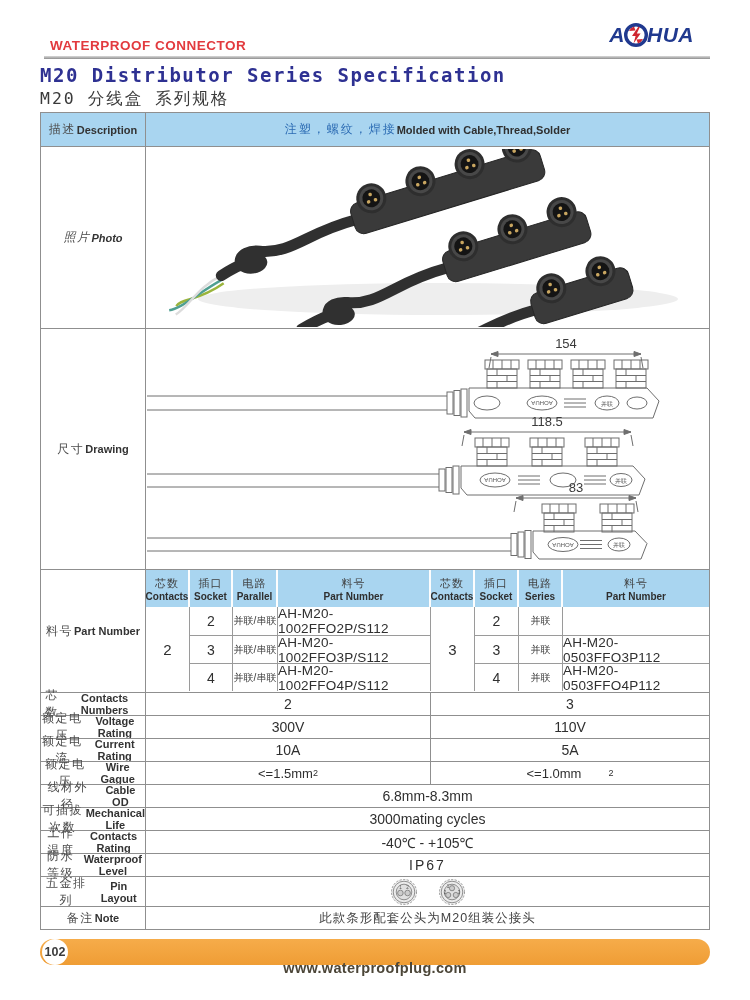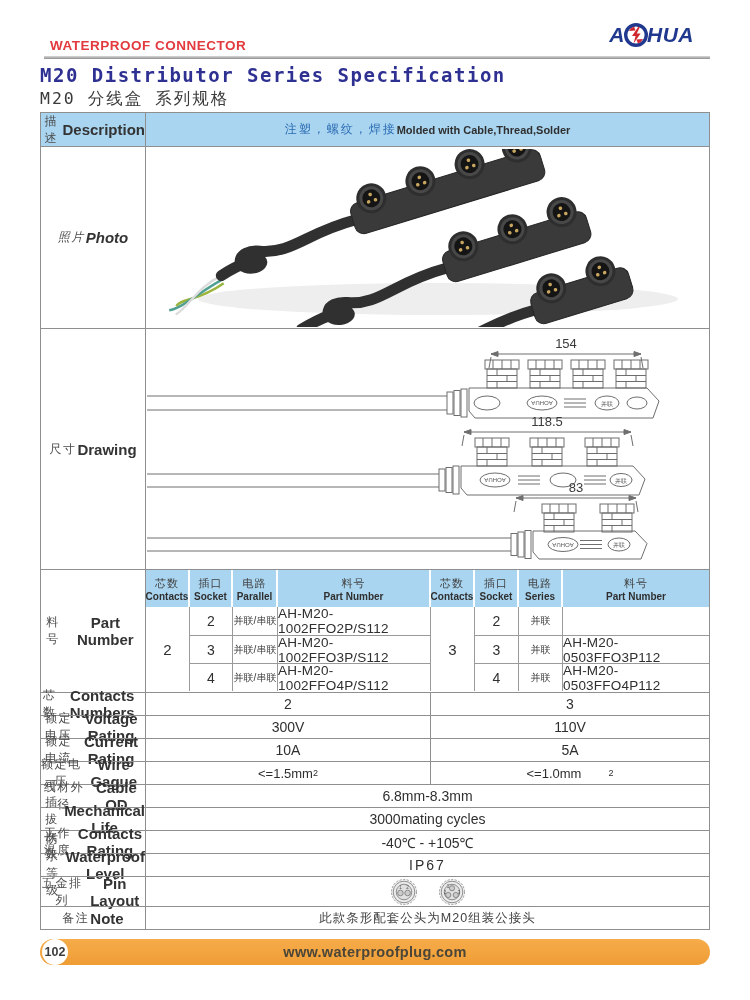--- a/index.html
+++ b/index.html
@@ -21,21 +21,21 @@
               font-size:16.5px; color:#3a3a3a; letter-spacing:2px; }
 
   
   .spec-table { position:absolute; left:40px; top:112px; width:670px; height:818px;
                 border:1px solid #8f8f8f; display:flex; flex-direction:column; font-size:14px; color:#2f2f2f; }
   .row { display:flex; border-top:1px solid #8f8f8f; }
   .row:first-child { border-top:none; }
   .lbl { width:105px; flex:0 0 105px; border-right:1px solid #8f8f8f; display:flex;
          flex-direction:row; justify-content:center; align-items:center; gap:1px; text-align:center; }
   .lbl .zh { font-size:12px; color:#4c4c4c; letter-spacing:1.5px; }
-  .lbl .en { font-size:15px; font-weight:bold; color:#333333; letter-spacing:0; }
+  .lbl .en { font-size:11px; font-weight:bold; color:#333333; letter-spacing:0; }
   .val { flex:1; display:flex; align-items:center; justify-content:center; }
   .half-l { width:285px; flex:0 0 285px; border-right:1px solid #8f8f8f;
             display:flex; align-items:center; justify-content:center; }
   .half-r { flex:1; display:flex; align-items:center; justify-content:center; }
 
   .r-desc { height:33px; background:#a9d5f0; }
   .desc-val { flex-direction:row; gap:0; }
   .desc-val .zh { font-size:12px; color:#2b6bb3; letter-spacing:2px; }
   .desc-val .en { font-size:11px; font-weight:bold; color:#2f2f2f; }
 
@@ -68,21 +68,21 @@
   .ip  { letter-spacing:2px; }
 
   .pin-wrap { gap:20px; }
 
   
   .footer-bar { position:absolute; left:40px; top:939px; width:670px; height:26px;
                 background:linear-gradient(#f6ac4a,#ef9d35); border-radius:13px; }
   .page-num { position:absolute; left:2px; top:0; width:26px; height:26px; border-radius:50%;
               background:#ffffff; display:flex; align-items:center; justify-content:center;
               font-size:12.5px; font-weight:bold; color:#3c3c3c; }
-  .site { position:absolute; left:0; right:0; top:0; height:26px; display:flex; align-items:center;
+  .site { position:absolute; left:0; right:0; top:16px; height:26px; display:flex; align-items:center;
           justify-content:center; font-size:14.5px; font-weight:bold; color:#4c4638;
           text-decoration:none; letter-spacing:.3px; }
 
   svg text { font-family:"Liberation Sans", sans-serif; }
 </style>
 </head>
 <body>
 
 <div class="page">
 

